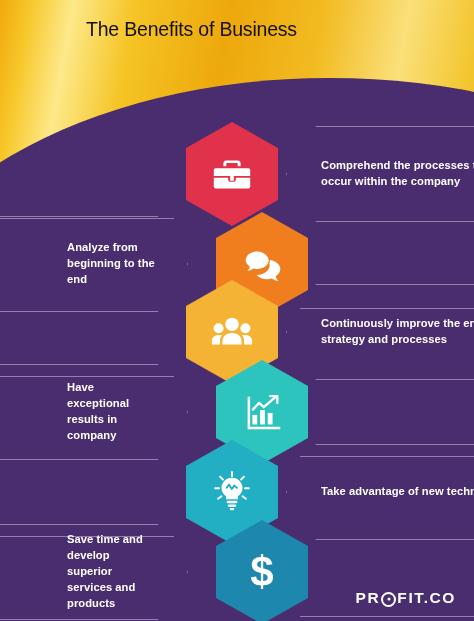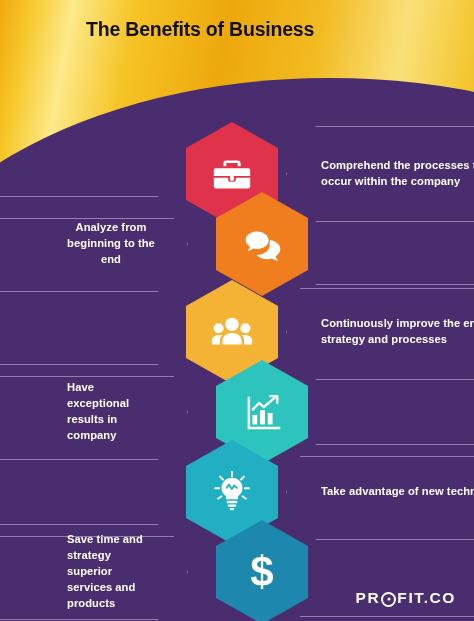--- a/index.html
+++ b/index.html
@@ -52,21 +52,21 @@
   }
 
   .title {
     position: absolute;
     left: 86px;
     top: 16px;
     width: 340px;
     z-index: 6;
     color: #14100f;
     font-size: 19.5px;
-    font-weight: bold;
+    font-weight: normal;
     line-height: 1.38;
     letter-spacing: -0.2px;
   }
 
   
   .rows {
     position: absolute;
     left: 0; top: 0;
     width: 474px;
     height: 621px;
@@ -203,21 +203,21 @@
           <svg viewBox="0 0 48 48" fill="#ffffff">
             <path d="M18 10h12c1.7 0 3 1.3 3 3v3h-3v-2.5c0-.6-.4-1-1-1H19c-.6 0-1 .4-1 1V16h-3v-3c0-1.7 1.3-3 3-3z"></path>
             <path d="M7 18h34c1.1 0 2 .9 2 2v6H5v-6c0-1.1.9-2 2-2z"></path>
             <path d="M5 28h15v2c0 1.1.9 2 2 2h4c1.1 0 2-.9 2-2v-2h15v9c0 1.1-.9 2-2 2H7c-1.1 0-2-.9-2-2v-9z"></path>
             <rect x="22" y="26" width="4" height="5" rx="1"></rect>
           </svg>
         </span>
       </div>
     </div>
 
-    <div class="row" style="top:192px;text-align:center;">
+    <div class="row" style="top:212px;">
       <div class="tick" style="left:300px; top:96px; width:186px;"></div>
       <div class="panel left">
         <p>Analyze from beginning to the end</p>
       </div>
       <div class="hex" id="hex2" style="left: 216px; top: 0px; background: rgb(240, 126, 31);">
         <span class="ic">
           <svg viewBox="0 0 48 48" fill="#ffffff">
             <path d="M19 11c-6.6 0-12 3.9-12 8.8 0 2.7 1.7 5.1 4.3 6.7-.3 1.6-1.1 3.2-2.4 4.5 2.4-.3 4.5-1.2 6.1-2.3 1.3.3 2.6.5 4 .5 6.6 0 12-3.9 12-8.8S25.6 11 19 11z"></path>
             <path d="M31.5 22.4c.3.9.5 1.9.5 2.9 0 5.6-6.2 10-13.6 10.1 2 2.6 6.2 4.4 11.1 4.4 1.6 0 3.2-.2 4.6-.6 1.9 1.3 4.3 2.3 7 2.6-1.5-1.5-2.4-3.3-2.8-5.1 2.9-1.8 4.8-4.5 4.8-7.5 0-3.3-2.3-6.2-5.7-7.9-1.6-.8-3.4-1.3-5.3-1.5.2.7.3 1.4.3 2.1 0 .2 0 .4 0 .5z"></path>
           </svg>
@@ -286,21 +286,21 @@
             <rect x="21.6" y="40.6" width="4.8" height="2.4" rx="1.2" fill="#ffffff"></rect>
             <path d="M18.5 19.5l2.3-3.2 3 4.6 2.6-3.6 2.8 2.4" stroke="#22afc4" stroke-width="2" fill="none" stroke-linecap="round" stroke-linejoin="round"></path>
           </svg>
         </span>
       </div>
     </div>
 
     <div class="row" style="top:520px;">
       <div class="tick" style="left:300px; top:96px; width:186px;"></div>
       <div class="panel left">
-        <p>Save time and strategy superior services and products</p>
+        <p>Save time and develop superior services and products</p>
       </div>
       <div class="hex" id="hex6" style="left: 216px; top: 0px; background: rgb(30, 135, 173);">
         <span class="glyph">$</span>
       </div>
     </div>
 
   </div>
 
   <div class="logo">
     <span>PR</span>

